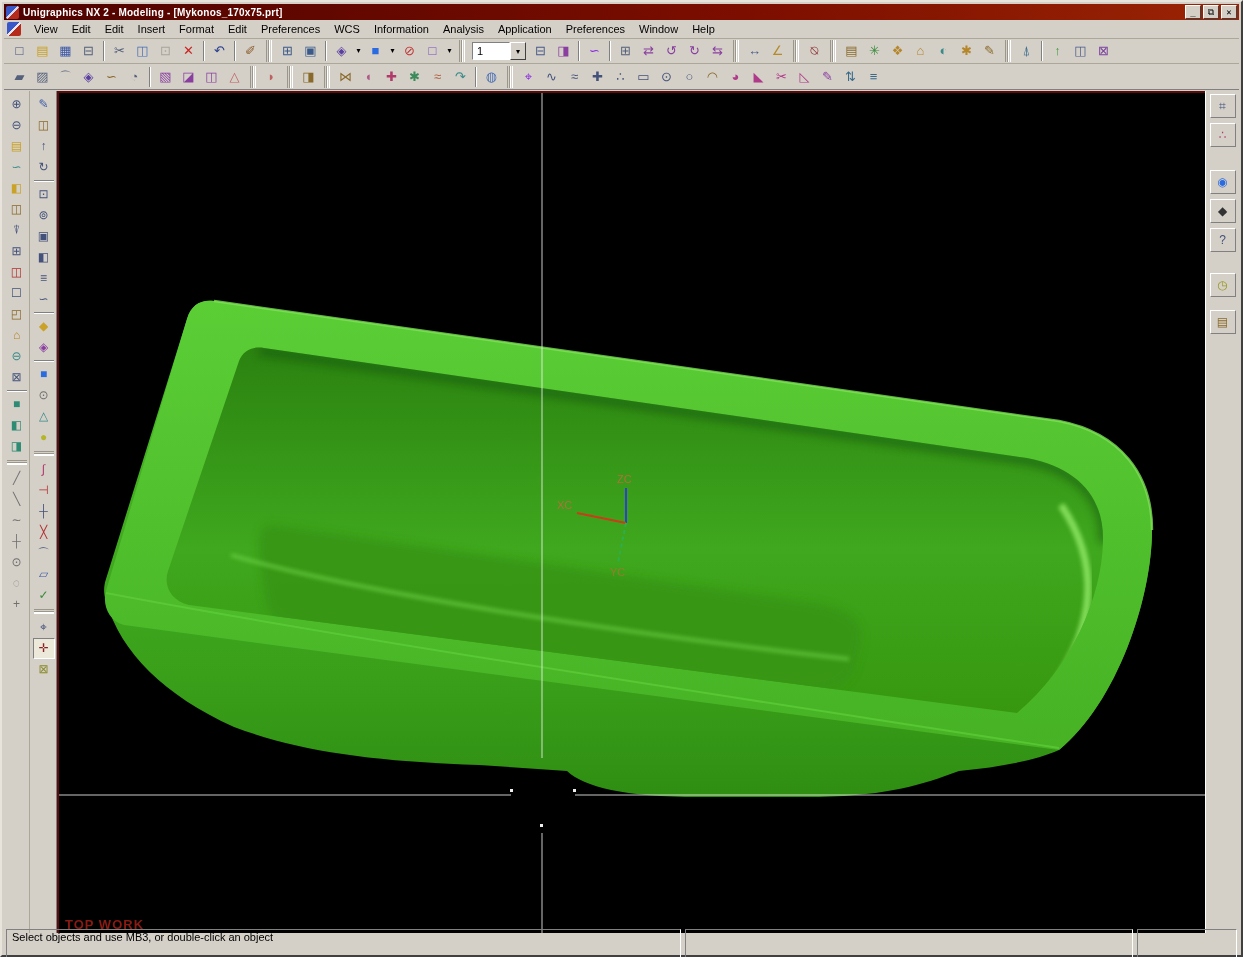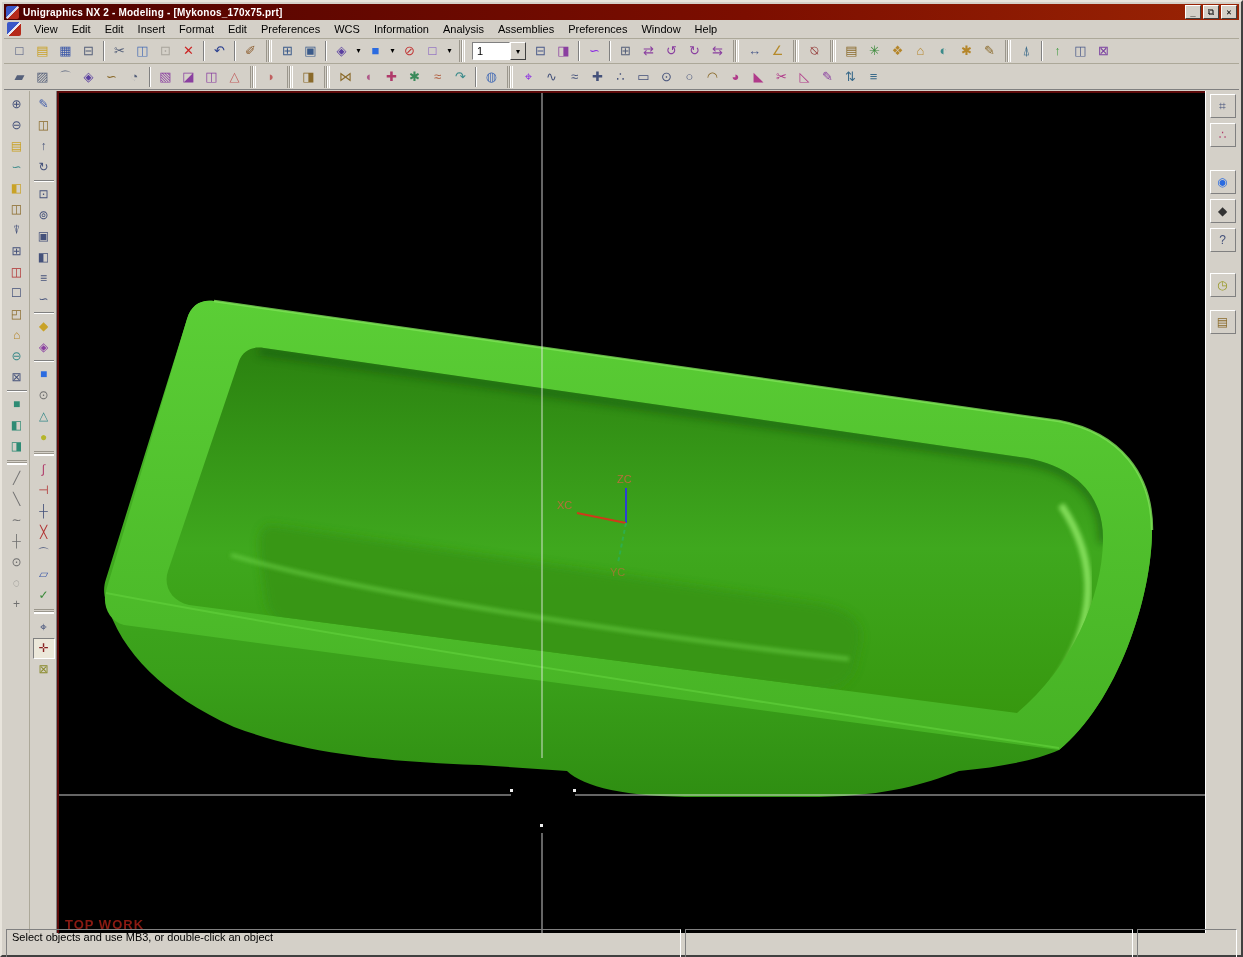--- a/index.html
+++ b/index.html
@@ -103,21 +103,21 @@
         <button class="mi"><span>View</span></button>
         <button class="mi"><span>Edit</span></button>
         <button class="mi"><span>Edit</span></button>
         <button class="mi"><span>Insert</span></button>
         <button class="mi"><span>Format</span></button>
         <button class="mi"><span>Edit</span></button>
         <button class="mi"><span>Preferences</span></button>
         <button class="mi"><span>WCS</span></button>
         <button class="mi"><span>Information</span></button>
         <button class="mi"><span>Analysis</span></button>
-        <button class="mi"><span>Assemblies</span></button>
+        <button class="mi"><span>Application</span></button>
         <button class="mi"><span>Preferences</span></button>
         <button class="mi"><span>Window</span></button>
         <button class="mi"><span>Help</span></button>
       </div>
   </div>
 
   <div id="toolbar1" class="tbar">
     <div style="display:flex;align-items:center">
         <button class="tbtn"><span class="g" style="color: rgb(68, 81, 122);">□</span></button>
         <button class="tbtn"><span class="g" style="color: rgb(201, 162, 39);">▤</span></button>

